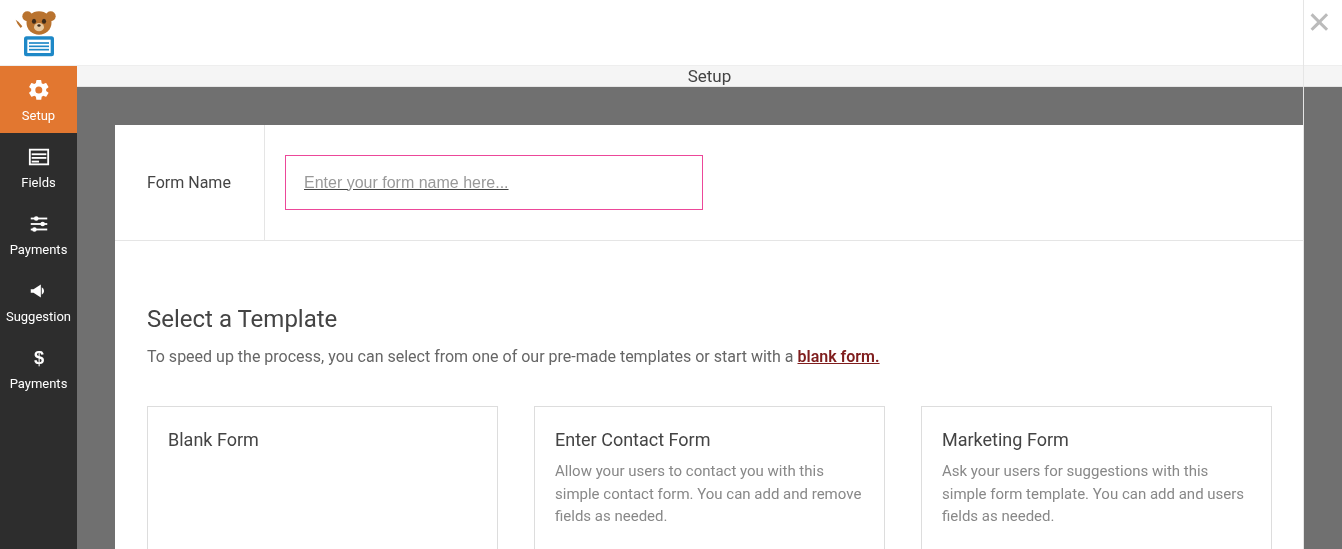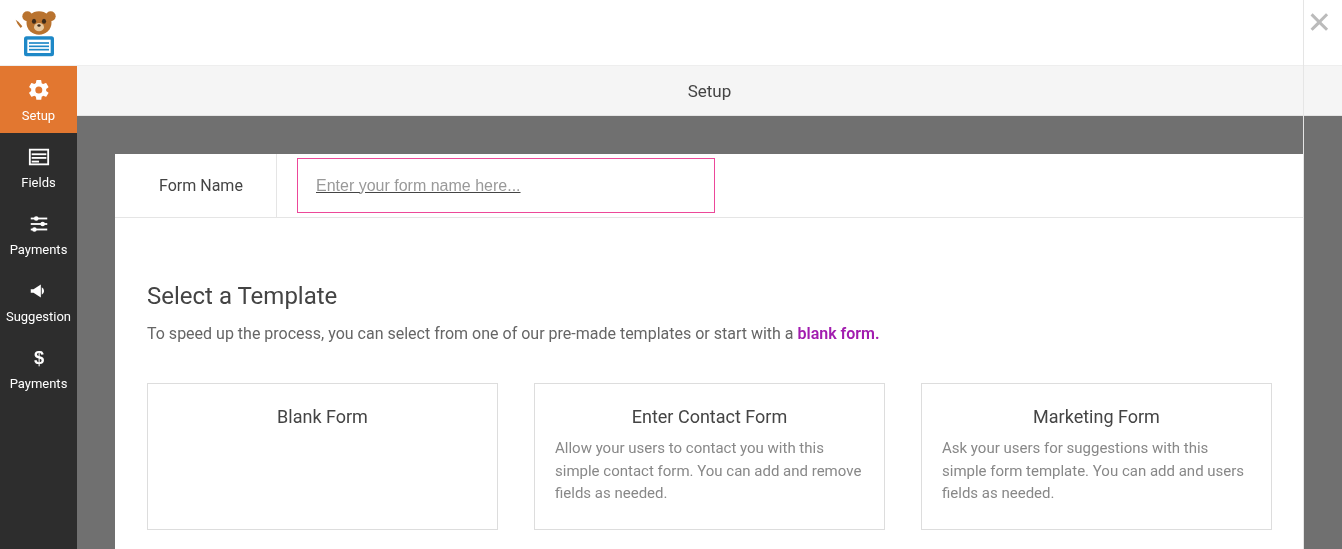--- a/index.html
+++ b/index.html
@@ -89,23 +89,22 @@
     flex: 1;
   }
   .panel {
     background: #fff;
     width: 100%;
     height: 100%;
   }
   .form-name-row {
     display: flex;
     align-items: center;
-    height: 64px;
+    height: 116px;
     border-bottom: 1px solid #e5e5e5;
-    padding-left: 12px;
   }
   .form-name-label {
     width: 150px;
     padding-left: 32px;
     font-size: 16px;
     color: #444;
     border-right: 1px solid #e5e5e5;
     height: 100%;
     display: flex;
     align-items: center;
@@ -132,37 +131,36 @@
     color: #444;
     font-weight: 400;
     margin-bottom: 14px;
     margin-top: 32px;
   }
   .select-sub {
     font-size: 16px;
     color: #666;
     margin-bottom: 40px;
   }
-  .select-sub .link { color: #a21caf; font-weight: 600; cursor: pointer; }
+  .select-sub .link { color: #7f1d1d; font-weight: 600; cursor: pointer; text-decoration: underline; }
   .templates {
     display: flex;
     gap: 36px;
   }
   .tmpl-card {
     width: 351px;
     border: 1px solid #ddd;
     padding: 22px 20px 24px 20px;
     cursor: pointer;
   }
   .tmpl-title {
     font-size: 18px;
     color: #444;
     font-weight: 400;
     margin-bottom: 10px;
-    text-align: center;
   }
   .tmpl-desc {
     font-size: 15px;
     color: #888;
     line-height: 1.5;
   }
 </style>
 </head>
 <body>
 

